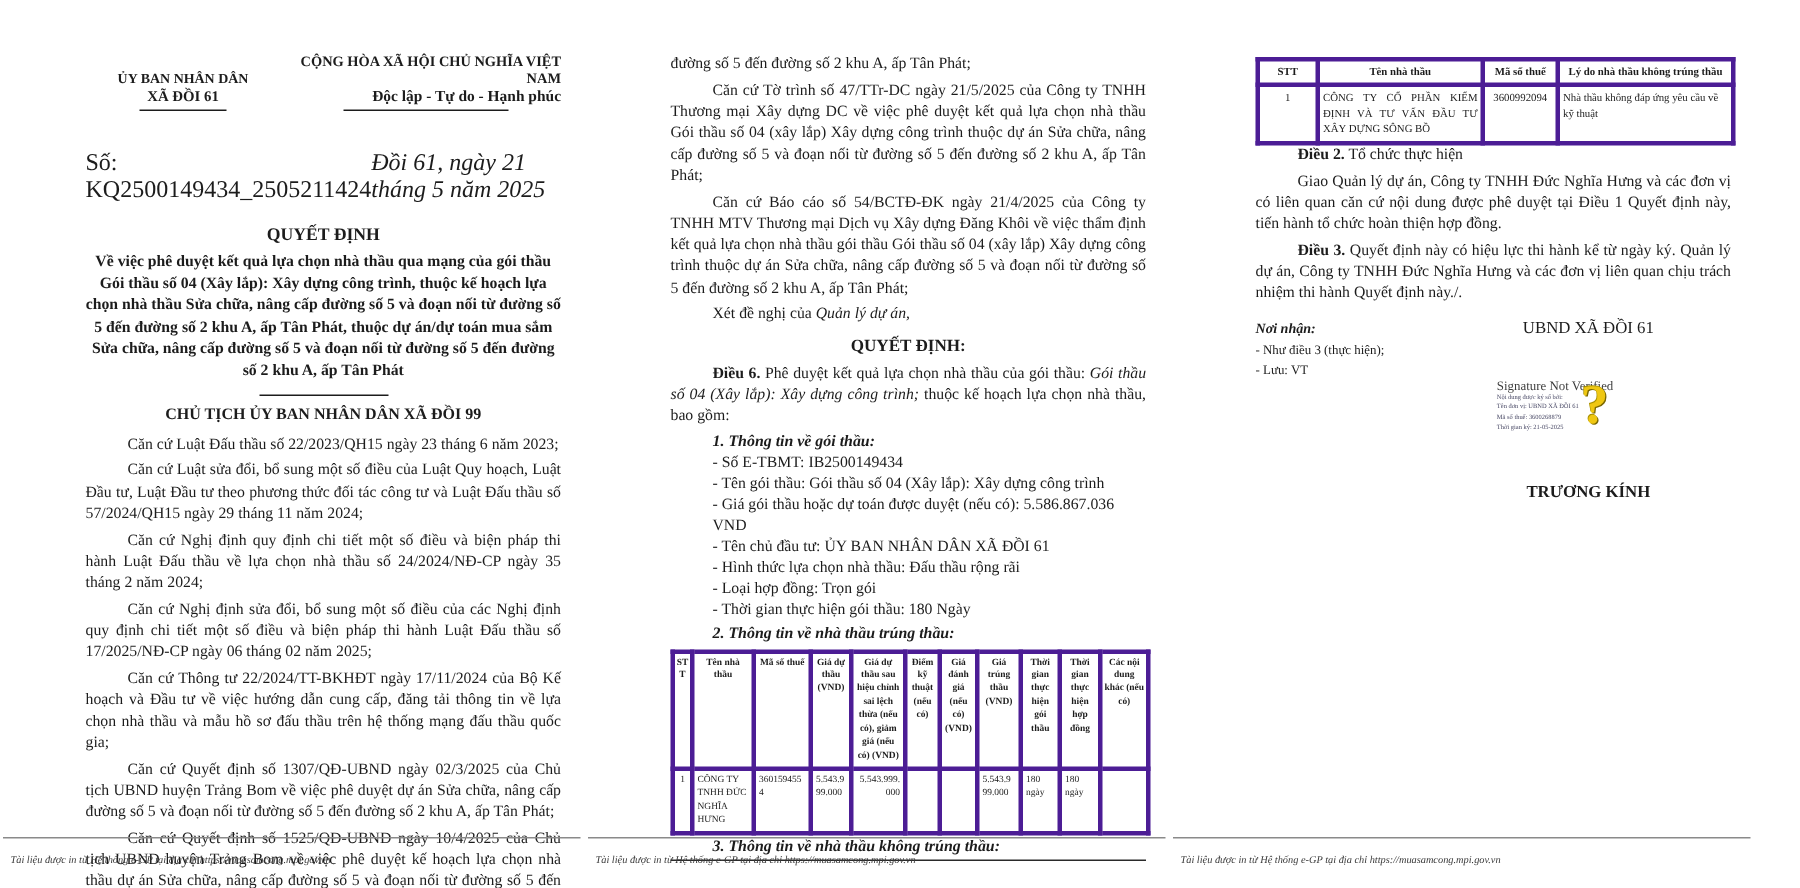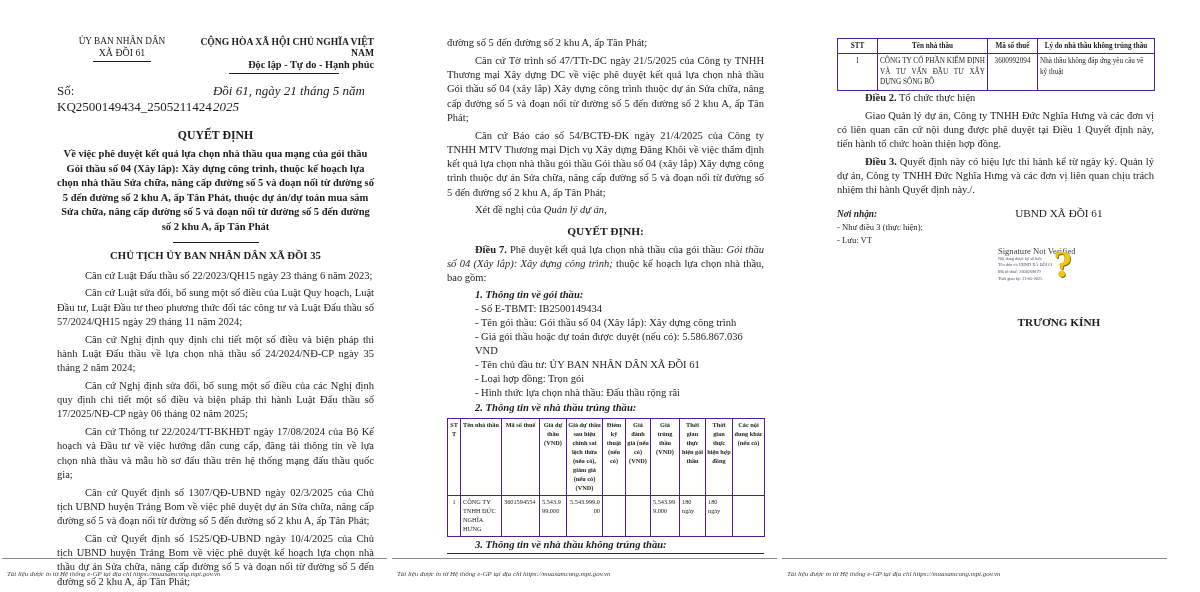--- a/index.html
+++ b/index.html
@@ -2,46 +2,46 @@
 <html><head>
 <meta charset="utf-8">
 <style>
   html,body{margin:0;padding:0;background:#ffffff;}
   body{width:1200px;height:592px;overflow:hidden;font-family:"Liberation Serif",serif;color:#1c1c1c;}
   .canvas{position:relative;width:1200px;height:592px;display:flex;background:#fff;}
   .page{position:relative;width:390px;height:592px;box-sizing:border-box;padding:36px 16px 0 57px;flex:0 0 390px;}
 
   
   .hdr{display:flex;gap:6px;}
-  .org{flex:0 0 130px;text-align:center;font-weight:normal;}
+  .org{flex:0 0 130px;text-align:center;font-weight:bold;margin-top:12px;}
   .org .l1{font-size:9.3px;}
   .org .l2{font-size:9.9px;margin-top:1px;}
   .nation{flex:1;text-align:right;font-weight:bold;}
   .nation .l1{font-size:9.6px;}
   .nation .l2{font-size:10.3px;margin-top:1px;}
   .hrule{border-top:1px solid #1c1c1c;margin:3px auto 0;}
   .w58{width:58px;} .w110{width:110px;}
-  .numdate{display:flex;justify-content:space-between;font-size:13px;margin-top:9px;}
+  .numdate{display:flex;justify-content:space-between;font-size:16px;margin-top:26px;}
   .date{font-style:italic;}
 
   .doc-type{text-align:center;font-weight:bold;font-size:11.8px;margin-top:13px;}
   .doc-title{text-align:center;font-weight:bold;font-size:10.5px;line-height:14.6px;margin-top:4px;}
   .mid-rule{width:86px;border-top:1px solid #1c1c1c;margin:7px auto 6px;}
   .authority{text-align:center;font-weight:bold;font-size:10.7px;margin:0 0 8px;}
 
   p.body{font-size:10.5px;line-height:14.25px;text-align:justify;text-indent:28px;margin:0 0 3.5px;}
   p.noindent{text-indent:0;}
   .b{font-weight:bold;font-family:Liberation Serif, serif;} .i{font-style:italic;}
 
   .decision-heading{text-align:center;font-weight:bold;font-size:11.4px;margin:7px 0 6px;}
   p.sec-h{font-size:10.6px;font-weight:bold;font-style:italic;text-indent:28px;margin:2px 0;}
   p.info{font-size:10.5px;line-height:14.1px;margin:0;padding-left:28px;text-align:left;}
 
   table.grid{border-collapse:collapse;width:100%;table-layout:fixed;margin-top:5px;}
-  table.grid th,table.grid td{border:1px solid #4c1d95;vertical-align:top;padding:2px 2px;word-wrap:break-word;}
+  table.grid th,table.grid td{border:3px solid #4c1d95;vertical-align:top;padding:2px 2px;word-wrap:break-word;}
   table.winner{font-size:6.3px;line-height:1.42;}
   table.winner th{font-weight:bold;text-align:center;padding:2px 1px;}
   table.loser{font-size:7.2px;line-height:1.45;margin-top:2px;}
   table.loser th{font-weight:bold;text-align:center;}
   .ta-c{text-align:center;} .ta-r{text-align:right;} .ta-j{text-align:justify;}
   .rule3{border-top:1.3px solid #2a2a2a;margin-top:3px;}
   .mt6{margin-top:6px;} .mt10{margin-top:10px;}
 
   
   .sign-row{display:flex;margin-top:9px;}
@@ -82,55 +82,56 @@
     </div>
 
     <div class="numdate">
       <span>Số: KQ2500149434_2505211424</span>
       <span class="date">Đồi 61, ngày 21 tháng 5 năm 2025</span>
     </div>
 
     <div class="doc-type">QUYẾT ĐỊNH</div>
     <div class="doc-title">Về việc phê duyệt kết quả lựa chọn nhà thầu qua mạng của gói thầu Gói thầu số 04 (Xây lắp): Xây dựng công trình, thuộc kế hoạch lựa chọn nhà thầu Sửa chữa, nâng cấp đường số 5 và đoạn nối từ đường số 5 đến đường số 2 khu A, ấp Tân Phát, thuộc dự án/dự toán mua sắm Sửa chữa, nâng cấp đường số 5 và đoạn nối từ đường số 5 đến đường số 2 khu A, ấp Tân Phát</div>
     <div class="mid-rule"></div>
-    <div class="authority">CHỦ TỊCH ỦY BAN NHÂN DÂN XÃ ĐỒI 35</div>
+    <div class="authority">CHỦ TỊCH ỦY BAN NHÂN DÂN XÃ ĐỒI 99</div>
 
     <p class="body">Căn cứ Luật Đấu thầu số 22/2023/QH15 ngày 23 tháng 6 năm 2023;</p>
     <p class="body">Căn cứ Luật sửa đổi, bổ sung một số điều của Luật Quy hoạch, Luật Đầu tư, Luật Đầu tư theo phương thức đối tác công tư và Luật Đấu thầu số 57/2024/QH15 ngày 29 tháng 11 năm 2024;</p>
     <p class="body">Căn cứ Nghị định quy định chi tiết một số điều và biện pháp thi hành Luật Đấu thầu về lựa chọn nhà thầu số 24/2024/NĐ-CP ngày 35 tháng 2 năm 2024;</p>
     <p class="body">Căn cứ Nghị định sửa đổi, bổ sung một số điều của các Nghị định quy định chi tiết một số điều và biện pháp thi hành Luật Đấu thầu số 17/2025/NĐ-CP ngày 06 tháng 02 năm 2025;</p>
-    <p class="body">Căn cứ Thông tư 22/2024/TT-BKHĐT ngày 17/08/2024 của Bộ Kế hoạch và Đầu tư về việc hướng dẫn cung cấp, đăng tải thông tin về lựa chọn nhà thầu và mẫu hồ sơ đấu thầu trên hệ thống mạng đấu thầu quốc gia;</p>
+    <p class="body">Căn cứ Thông tư 22/2024/TT-BKHĐT ngày 17/11/2024 của Bộ Kế hoạch và Đầu tư về việc hướng dẫn cung cấp, đăng tải thông tin về lựa chọn nhà thầu và mẫu hồ sơ đấu thầu trên hệ thống mạng đấu thầu quốc gia;</p>
     <p class="body">Căn cứ Quyết định số 1307/QĐ-UBND ngày 02/3/2025 của Chủ tịch UBND huyện Trảng Bom về việc phê duyệt dự án Sửa chữa, nâng cấp đường số 5 và đoạn nối từ đường số 5 đến đường số 2 khu A, ấp Tân Phát;</p>
     <p class="body">Căn cứ Quyết định số 1525/QĐ-UBND ngày 10/4/2025 của Chủ tịch UBND huyện Trảng Bom về việc phê duyệt kế hoạch lựa chọn nhà thầu dự án Sửa chữa, nâng cấp đường số 5 và đoạn nối từ đường số 5 đến đường số 2 khu A, ấp Tân Phát;</p>
     <p class="body">Căn cứ Quyết định số E2500144559_2504140942 ngày 14/4/2025 của Chủ tịch UBND xã Đồi 61 về việc phê duyệt E-HSMT Gói thầu số 04 (Xây lắp): Xây dựng công trình công trình Sửa chữa, nâng cấp đường số 5 và đoạn nối từ</p>
 
     <div class="page-footer">
       <div class="footer-rule"></div>
       <div class="footer-text">Tài liệu được in từ Hệ thống e-GP tại địa chỉ https://muasamcong.mpi.gov.vn</div>
     </div>
   </section>
 
   <section class="page">
     <p class="body noindent">đường số 5 đến đường số 2 khu A, ấp Tân Phát;</p>
     <p class="body">Căn cứ Tờ trình số 47/TTr-DC ngày 21/5/2025 của Công ty TNHH Thương mại Xây dựng DC về việc phê duyệt kết quả lựa chọn nhà thầu Gói thầu số 04 (xây lắp) Xây dựng công trình thuộc dự án Sửa chữa, nâng cấp đường số 5 và đoạn nối từ đường số 5 đến đường số 2 khu A, ấp Tân Phát;</p>
     <p class="body">Căn cứ Báo cáo số 54/BCTĐ-ĐK ngày 21/4/2025 của Công ty TNHH MTV Thương mại Dịch vụ Xây dựng Đăng Khôi về việc thẩm định kết quả lựa chọn nhà thầu gói thầu Gói thầu số 04 (xây lắp) Xây dựng công trình thuộc dự án Sửa chữa, nâng cấp đường số 5 và đoạn nối từ đường số 5 đến đường số 2 khu A, ấp Tân Phát;</p>
 
     <p class="body"><span>Xét đề nghị của </span><span class="i">Quản lý dự án,</span></p>
 
     <div class="decision-heading">QUYẾT ĐỊNH:</div>
 
-    <p class="body"><span class="b">Điều 7.</span><span> Phê duyệt kết quả lựa chọn nhà thầu của gói thầu: </span><span class="i">Gói thầu số 04 (Xây lắp): Xây dựng công trình;</span><span> thuộc kế hoạch lựa chọn nhà thầu, bao gồm:</span></p>
+    <p class="body"><span class="b">Điều 6.</span><span> Phê duyệt kết quả lựa chọn nhà thầu của gói thầu: </span><span class="i">Gói thầu số 04 (Xây lắp): Xây dựng công trình;</span><span> thuộc kế hoạch lựa chọn nhà thầu, bao gồm:</span></p>
 
     <p class="sec-h">1. Thông tin về gói thầu:</p>
     <p class="info">- Số E-TBMT: IB2500149434</p>
     <p class="info">- Tên gói thầu: Gói thầu số 04 (Xây lắp): Xây dựng công trình</p>
     <p class="info">- Giá gói thầu hoặc dự toán được duyệt (nếu có): 5.586.867.036 VND</p>
     <p class="info">- Tên chủ đầu tư: ỦY BAN NHÂN DÂN XÃ ĐỒI 61</p>
+    <p class="info">- Hình thức lựa chọn nhà thầu: Đấu thầu rộng rãi</p>
     <p class="info">- Loại hợp đồng: Trọn gói</p>
-    <p class="info">- Hình thức lựa chọn nhà thầu: Đấu thầu rộng rãi</p>
+    <p class="info">- Thời gian thực hiện gói thầu: 180 Ngày</p>
 
     <p class="sec-h">2. Thông tin về nhà thầu trúng thầu:</p>
 
     <table class="grid winner">
       <colgroup>
         <col style="width:13px">
           <col style="width:41px">
           <col style="width:38px">
           <col style="width:27px">
         <col style="width:36px">

